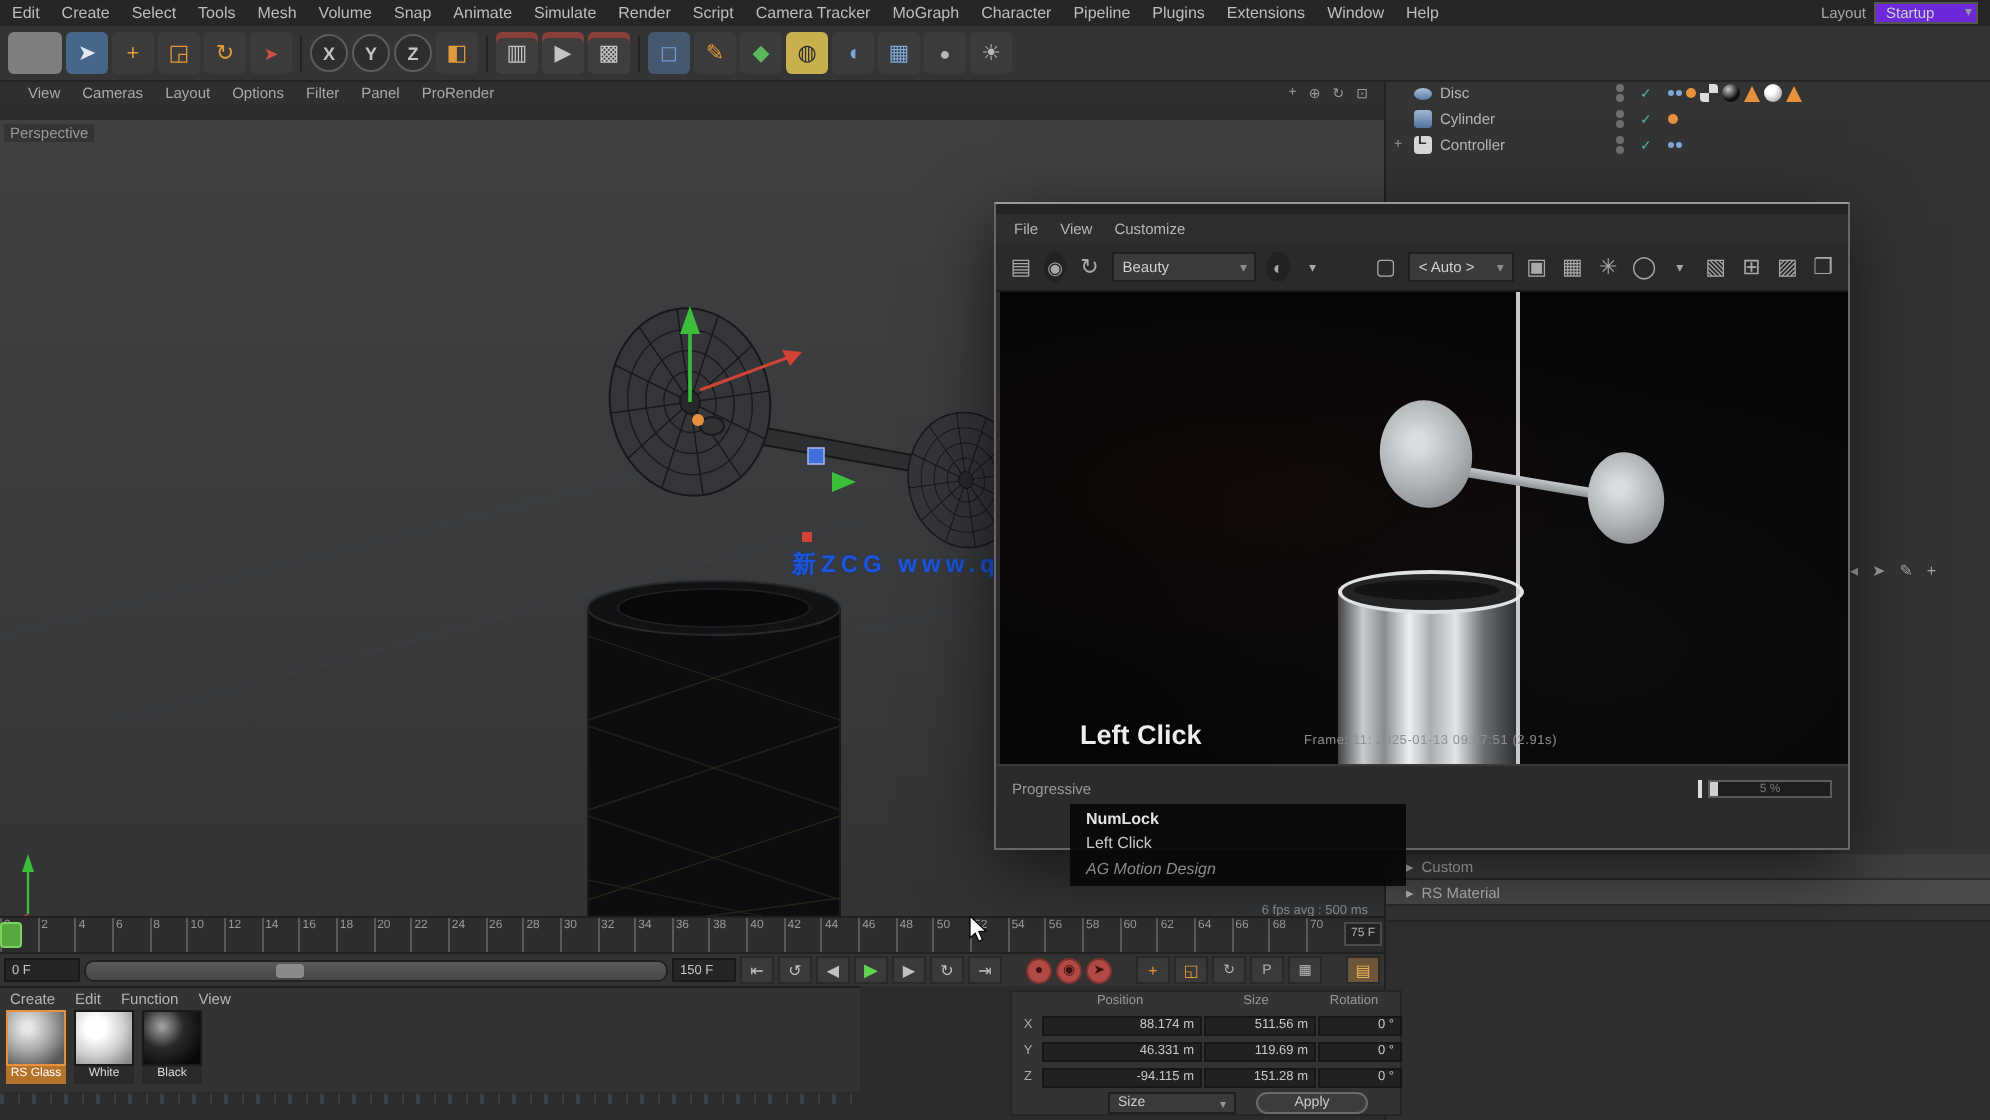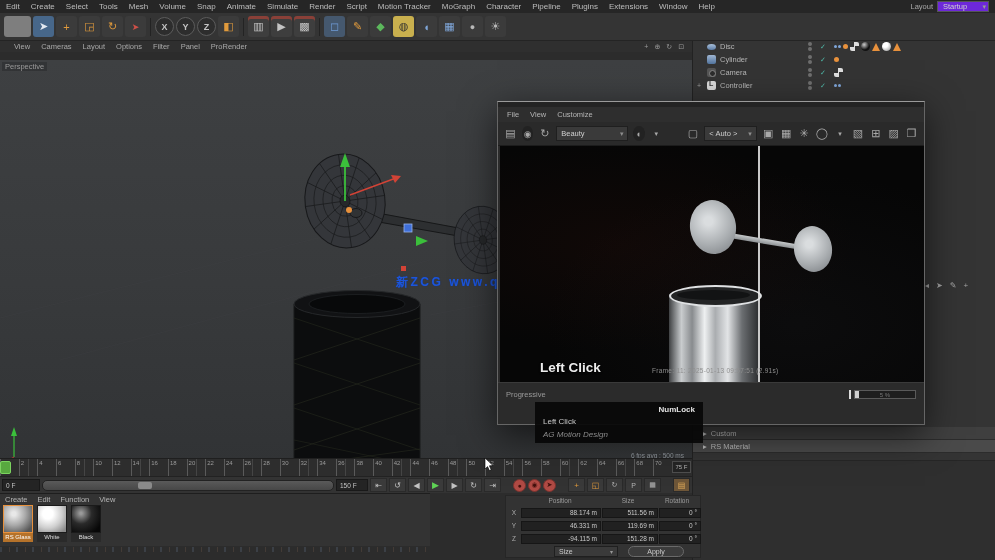--- a/index.html
+++ b/index.html
@@ -125,21 +125,21 @@
            padding:0 8px;font-size:7.5px;color:#9a9a9a;}
   .pwrap{margin-left:auto;display:flex;align-items:center;gap:3px;}
   .ptick{width:2px;height:9px;background:#dcdcdc;}
   .ptrack{width:62px;height:9px;border:1px solid #5a5a5a;background:#1e1e1e;position:relative;
           display:flex;align-items:center;justify-content:center;font-size:6px;color:#777;}
   .pfill{position:absolute;left:0;top:0;width:4px;height:7px;background:#cfcfcf;}
 
   
   .keyoverlay{position:absolute;left:535px;top:402px;width:168px;height:41px;background:rgba(8,8,8,.93);
               z-index:6;padding:2px 8px;font-size:8px;line-height:1.55;}
-  .keyoverlay .k1{color:#e2e2e2;font-weight:bold;text-align:right;}
+  .keyoverlay .k1{color:#e2e2e2;font-weight:bold;}
   .keyoverlay .k2{color:#c9c9c9;}
   .keyoverlay .k3{color:#8a8a8a;font-style:italic;}
 
   
   .timeline{position:absolute;left:0;top:458px;width:692px;height:18px;background:#2d2d2d;
             border-top:1px solid #1f1f1f;z-index:1;display:flex;align-items:stretch;}
   .ruler{position:relative;width:672px;display:flex;}
   .tick{width:18.66px;flex:0 0 auto;font-size:6px;color:#9a9a9a;border-left:1px solid #5a5a5a;
         padding:1px 0 0 1px;background:linear-gradient(90deg,transparent 49%,#454545 49%,#454545 51%,transparent 51%);}
   .tlmarker{position:absolute;left:0;top:2px;width:11px;height:13px;background:#58a83f;border:1px solid #7bd35f;border-radius:2px;}
@@ -206,21 +206,21 @@
         <span class="mitem">Create</span>
         <span class="mitem">Select</span>
         <span class="mitem">Tools</span>
         <span class="mitem">Mesh</span>
         <span class="mitem">Volume</span>
         <span class="mitem">Snap</span>
         <span class="mitem">Animate</span>
         <span class="mitem">Simulate</span>
         <span class="mitem">Render</span>
         <span class="mitem">Script</span>
-        <span class="mitem">Motion Tracker</span>
+        <span class="mitem">Camera Tracker</span>
         <span class="mitem">MoGraph</span>
         <span class="mitem">Character</span>
         <span class="mitem">Pipeline</span>
         <span class="mitem">Plugins</span>
         <span class="mitem">Extensions</span>
         <span class="mitem">Window</span>
         <span class="mitem">Help</span>
       </div>
     <div class="layoutbox">
       <span>Layout</span>
@@ -382,33 +382,20 @@
       <span class="ovis">
           <i></i>
           <i></i>
         </span>
       <span class="ocheck">✓</span>
       <span class="otags">
         <span class="tag t-odot"></span>
       </span>
     </div>
     <div class="om-row">
-      <span></span>
-      <span class="oicon i-cam"></span>
-      <span class="olabel">Camera</span>
-      <span class="ovis">
-          <i></i>
-          <i></i>
-        </span>
-      <span class="ocheck">✓</span>
-      <span class="otags">
-        <span class="tag t-checker"></span>
-      </span>
-    </div>
-    <div class="om-row">
       <span style="font-size:7px;color:#999;">+</span>
       <span class="oicon i-ctrl"></span>
       <span class="olabel">Controller</span>
       <span class="ovis">
           <i></i>
           <i></i>
         </span>
       <span class="ocheck">✓</span>
       <span class="otags">
         <span class="t-bdots">

